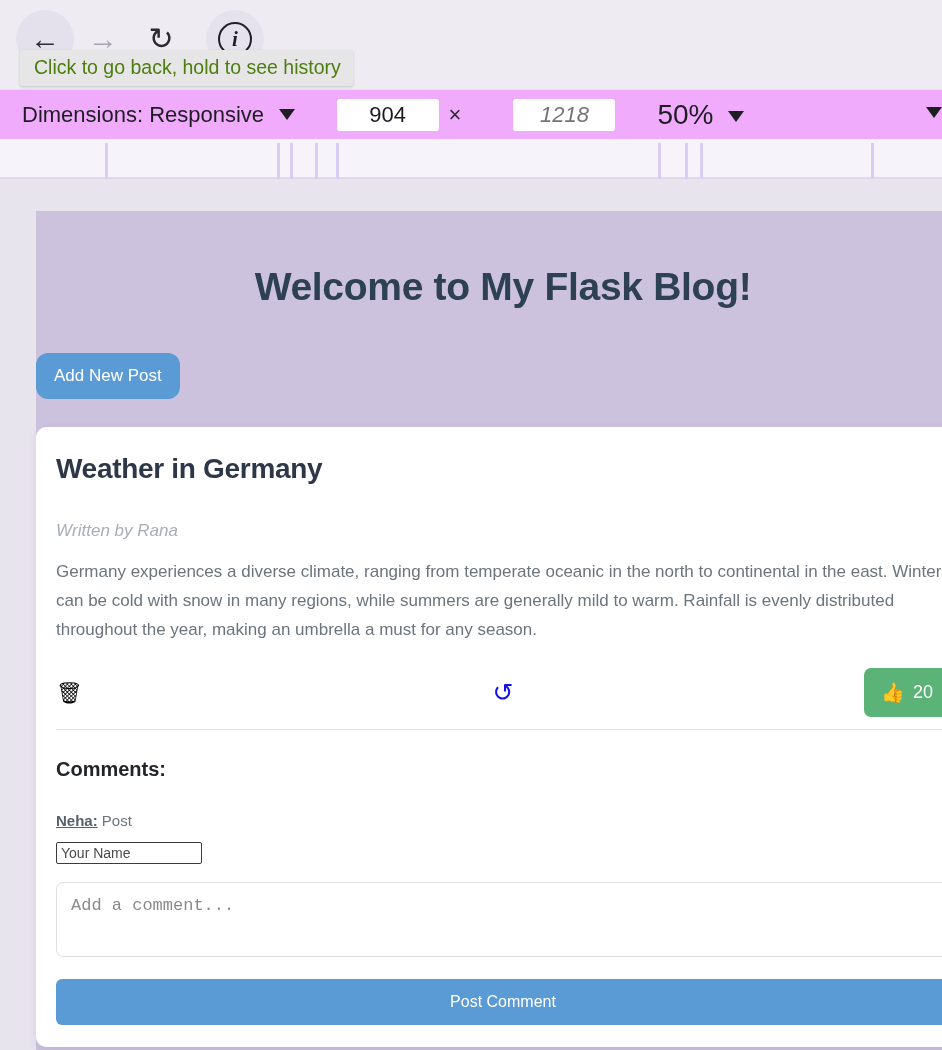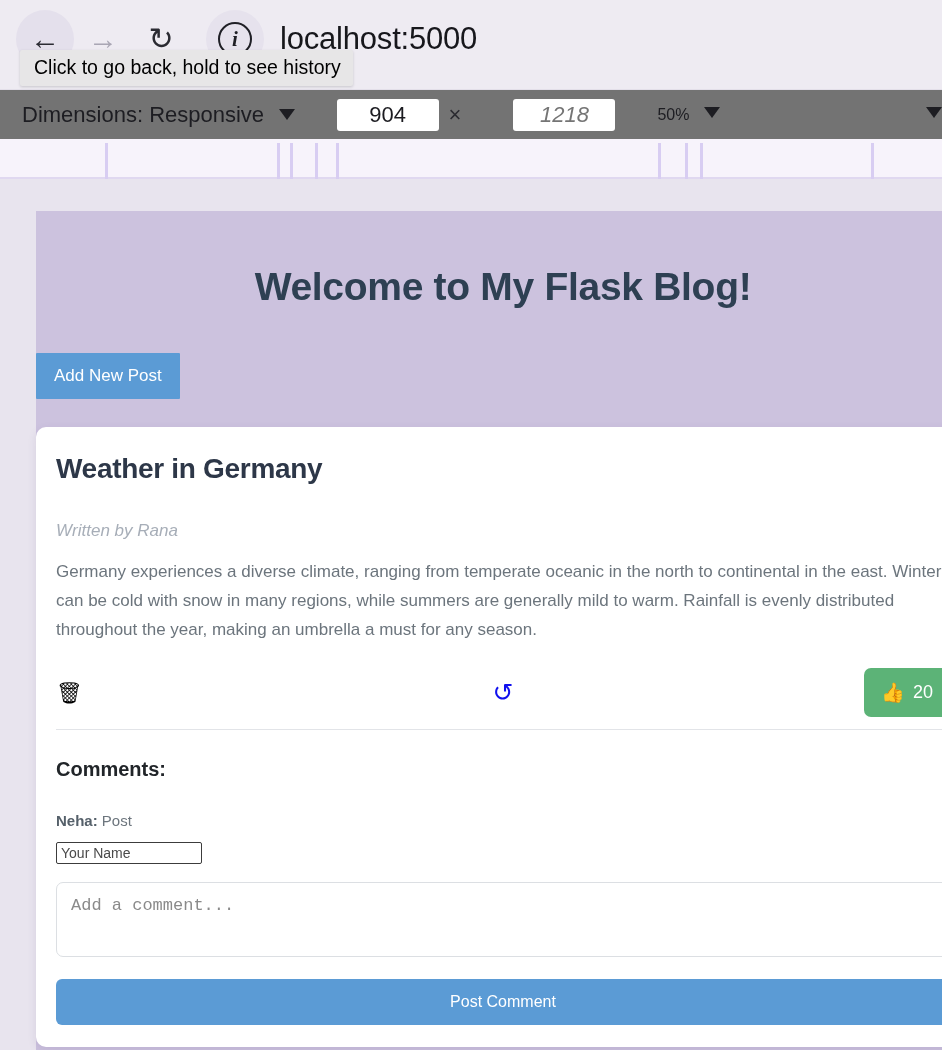--- a/index.html
+++ b/index.html
@@ -84,34 +84,34 @@
     margin-left: 16px;
     white-space: nowrap;
     letter-spacing: -0.2px;
   }
 
   .tooltip {
     position: absolute;
     left: 20px;
     top: 50px;
     background: #e7e6e7;
-    color: #000000;
+    color: #4d7c0f;
     font-size: 19.5px;
     padding: 6px 12px 7px 14px;
     border-radius: 2px;
     box-shadow: 0 1px 3px rgba(0,0,0,0.16);
     white-space: nowrap;
     z-index: 50;
   }
 
   
   .device-toolbar {
     position: relative;
     height: 49px;
-    background: #737373;
+    background: #f0abfc;
     display: flex;
     align-items: center;
     padding-left: 22px;
     gap: 0;
   }
 
   .dim-label {
     font-size: 22px;
     color: #1d1d22;
     white-space: nowrap;
@@ -141,21 +141,21 @@
   }
   .size-field.placeholder-style { color: #8c8c96; font-style: italic; }
 
   .x-sep {
     font-size: 22px;
     color: #2a2a30;
     margin: 0 10px;
   }
 
   .zoom-label {
-    font-size: 16px;
+    font-size: 28px;
     color: #1d1d22;
     margin-left: 42px;
     white-space: nowrap;
   }
 
   .toolbar-overflow {
     position: absolute;
     right: 0px;
     top: 50%;
     transform: translateY(-50%);
@@ -209,21 +209,21 @@
 
   .add-post-btn {
     display: inline-block;
     margin-top: 44px;
     margin-left: 0px;
     background: #5b9bd5;
     color: #ffffff;
     font-size: 17px;
     padding: 13px 18px;
     border: none;
-    border-radius: 1px;
+    border-radius: 12px;
     cursor: pointer;
     font-family: "Liberation Sans", sans-serif;
   }
   .btn-wrap { padding-left: 0; }
 
   .card {
     background: #ffffff;
     border-radius: 10px;
     margin-top: 28px;
     padding: 26px 20px 22px 20px;
@@ -307,20 +307,21 @@
   }
 
   .comment-item {
     font-size: 15px;
     color: #6c757d;
     margin-top: 31px;
   }
   .comment-author {
     font-weight: bold;
     color: #55606a;
+    text-decoration: underline;
   }
 
   .name-input {
     display: block;
     margin-top: 13px;
     width: 146px;
     height: 22px;
     font-size: 14px;
     font-family: "Liberation Sans", sans-serif;
     color: #1b1b1b;
@@ -369,21 +370,20 @@
 <div class="screen">
 
   <div class="browser-chrome">
     <div class="nav-row">
       <button class="nav-btn hovered">←</button>
       <button class="nav-btn disabled">→</button>
       <button class="nav-btn">↻</button>
       <div class="info-btn">
         <span class="info-circle">i</span>
       </div>
-      <div class="url-text">localhost:5000</div>
     </div>
     <div class="tooltip">Click to go back, hold to see history</div>
   </div>
 
   <div class="device-toolbar">
     <div>
       <span class="dim-label">Dimensions: Responsive</span>
       <span class="caret"></span>
     </div>
     <input class="size-field" value="904" style="">

